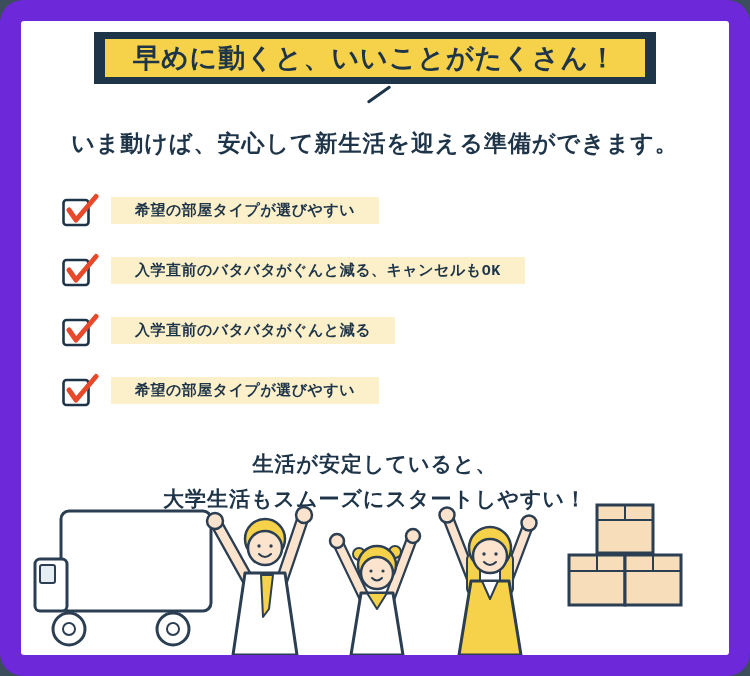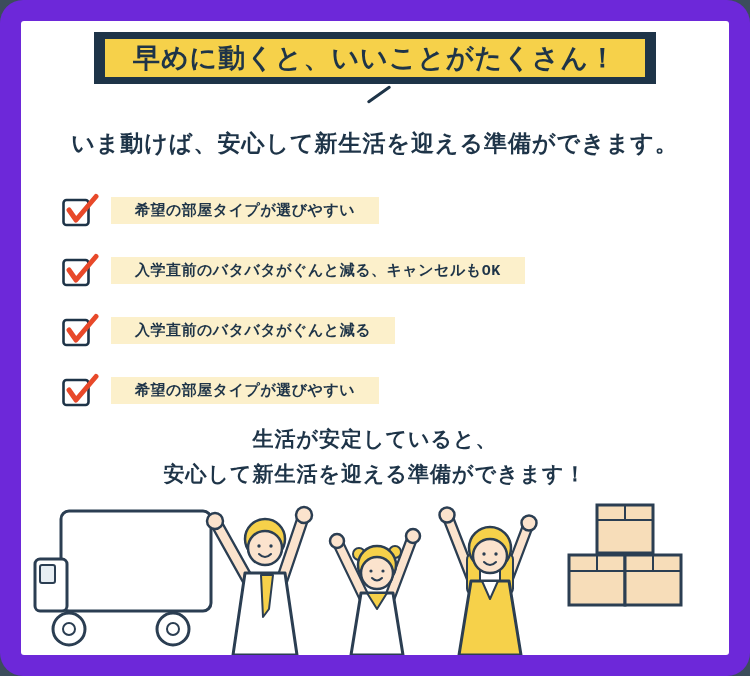--- a/index.html
+++ b/index.html
@@ -75,21 +75,21 @@
     background: #fcf0cb;
     color: #1e3448;
     font-size: 15px;
     font-weight: bold;
     letter-spacing: 0.5px;
     padding: 4px 24px;
     white-space: nowrap;
     font-family: Liberation Mono, monospace;
   }
   .footer-text {
-    margin-top: 15px;
+    margin-top: 40px;
     text-align: center;
     font-size: 21px;
     font-weight: bold;
     color: #1e3448;
     letter-spacing: 1px;
     line-height: 1.65;
   }
   .illustration {
     position: absolute;
     left: 0; bottom: 0;
@@ -135,21 +135,21 @@
         <svg class="checkbox-icon" viewBox="0 0 38 34">
           <rect x="2.5" y="7" width="25" height="25" rx="3" fill="#ffffff" stroke="#1e3448" stroke-width="2.6"></rect>
           <path d="M8,17 L15,27 L35,3.5" fill="none" stroke="#e8492a" stroke-width="5" stroke-linecap="round" stroke-linejoin="round"></path>
         </svg>
         <span class="item-label">希望の部屋タイプが選びやすい</span>
       </div>
     </div>
 
     <div class="footer-text">
       <div>生活が安定していると、</div>
-      <div>安心して新生活を迎える準備ができます！</div>
+      <div>大学生活もスムーズにスタートしやすい！</div>
     </div>
 
     <svg class="illustration" viewBox="0 0 708 168">
 
       <g stroke="#2b3e52" fill="#ffffff">
         <rect x="40" y="24" width="150" height="100" rx="8" stroke-width="3"></rect>
         <rect x="14" y="72" width="32" height="52" rx="5" stroke-width="3"></rect>
         <rect x="19" y="78" width="15" height="18" rx="2" fill="#e7eef3" stroke-width="2"></rect>
         <circle cx="48" cy="142" r="16" stroke-width="3"></circle>
         <circle cx="48" cy="142" r="6" stroke-width="2"></circle>

